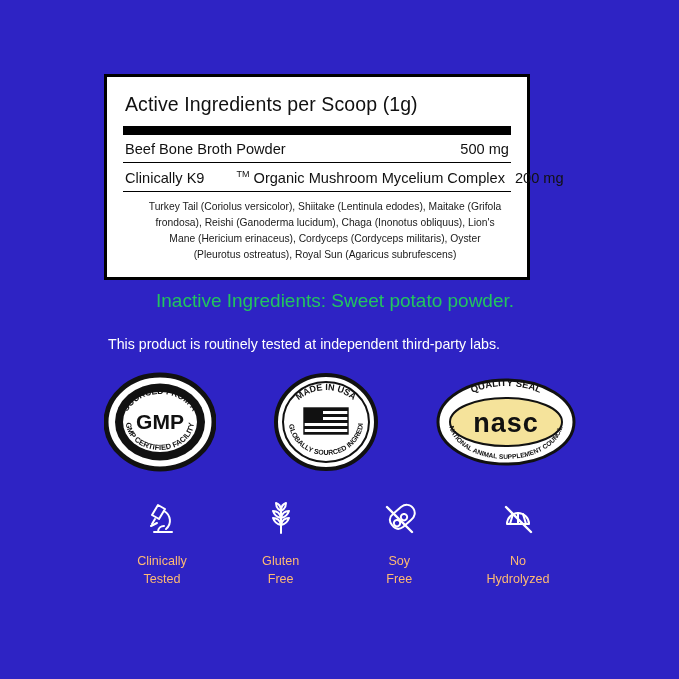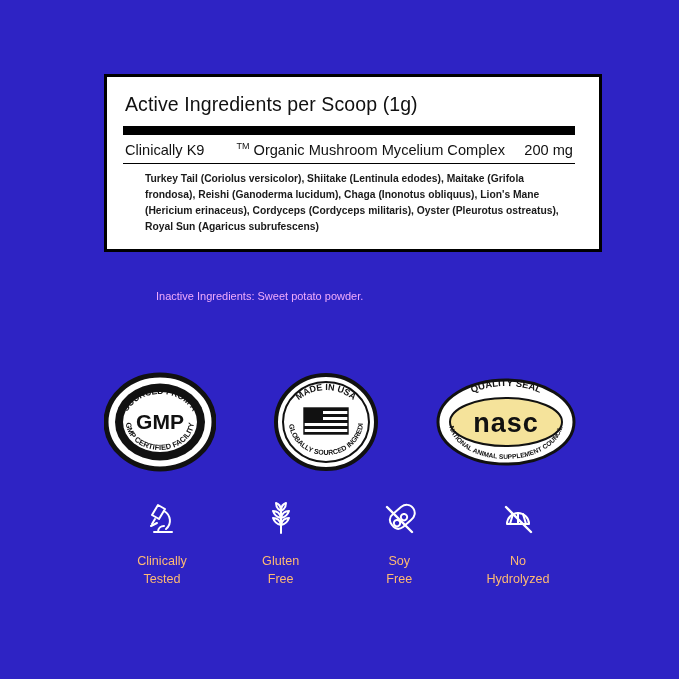--- a/index.html
+++ b/index.html
@@ -19,25 +19,25 @@
     left: 0; top: 0;
     width: 679px;
     height: 679px;
   }
 
   
   .facts-panel {
     position: absolute;
     left: 104px;
     top: 74px;
-    width: 498px;
+    width: 426px;
     background: #ffffff;
     border: 3px solid #000000;
     box-sizing: border-box;
-    padding: 14px 24px 10px 16px;
+    padding: 14px 16px 10px 16px;
   }
   .facts-title {
     font-size: 19.5px;
     color: #111111;
     letter-spacing: 0.1px;
     margin: 2px 0 10px 2px;
   }
   .thick-rule {
     height: 9px;
     background: #000000;
@@ -65,31 +65,30 @@
   }
   .ing-amt {
     white-space: nowrap;
     padding-left: 10px;
   }
   .sub-list {
     font-size: 10.3px;
     line-height: 1.55;
     color: #1a1a1a;
     padding: 7px 6px 4px 22px;
-    text-align: left;
-    font-weight: bold;
+    text-align: center;
   }
 
   
   .inactive {
     position: absolute;
     left: 108px;
     top: 290px;
-    font-size: 11px;
-    color: #f0abfc;
+    font-size: 19px;
+    color: #22c55e;
     padding-left: 48px;
   }
   .tested {
     position: absolute;
     left: 108px;
     top: 336px;
     font-size: 14.2px;
     color: #ffffff;
   }
 
@@ -138,31 +137,36 @@
 </style>
 </head>
 <body>
 
 <div class="page">
 
   <div class="facts-panel">
     <div class="facts-title">Active Ingredients per Scoop (1g)</div>
     <div class="thick-rule"></div>
 
+    <div class="ing-row">
+      <span class="ing-name">Beef Bone Broth Powder</span>
+      <span class="ing-amt">500 mg</span>
+    </div>
 
 
     <div class="ing-row last">
       <span class="ing-name"><span>Clinically K9</span><sup>TM</sup><span> Organic Mushroom Mycelium Complex</span></span>
       <span class="ing-amt">200 mg</span>
     </div>
 
     <div class="sub-list">Turkey Tail  (Coriolus versicolor), Shiitake (Lentinula edodes), Maitake (Grifola frondosa), Reishi (Ganoderma lucidum), Chaga (Inonotus obliquus), Lion's Mane (Hericium erinaceus), Cordyceps (Cordyceps militaris), Oyster (Pleurotus ostreatus), Royal Sun (Agaricus subrufescens)</div>
   </div>
 
   <div class="inactive">Inactive Ingredients: Sweet potato powder.</div>
+  <div class="tested">This product is routinely tested at independent third-party labs.</div>
 
   <div class="seals">
 
     <div class="seal seal-gmp">
       <svg width="112" height="100" viewBox="0 0 112 100">
         <ellipse cx="56" cy="50" rx="54" ry="47" fill="#ffffff"></ellipse>
         <ellipse cx="56" cy="50" rx="54" ry="47" fill="none" stroke="#111" stroke-width="5"></ellipse>
         <ellipse cx="56" cy="50" rx="45" ry="38.5" fill="#111"></ellipse>
         <ellipse cx="56" cy="50" rx="37" ry="30" fill="#ffffff"></ellipse>
         <path id="gmpTop" d="M 20,52 A 36,30 0 0 1 92,52" fill="none"></path>

